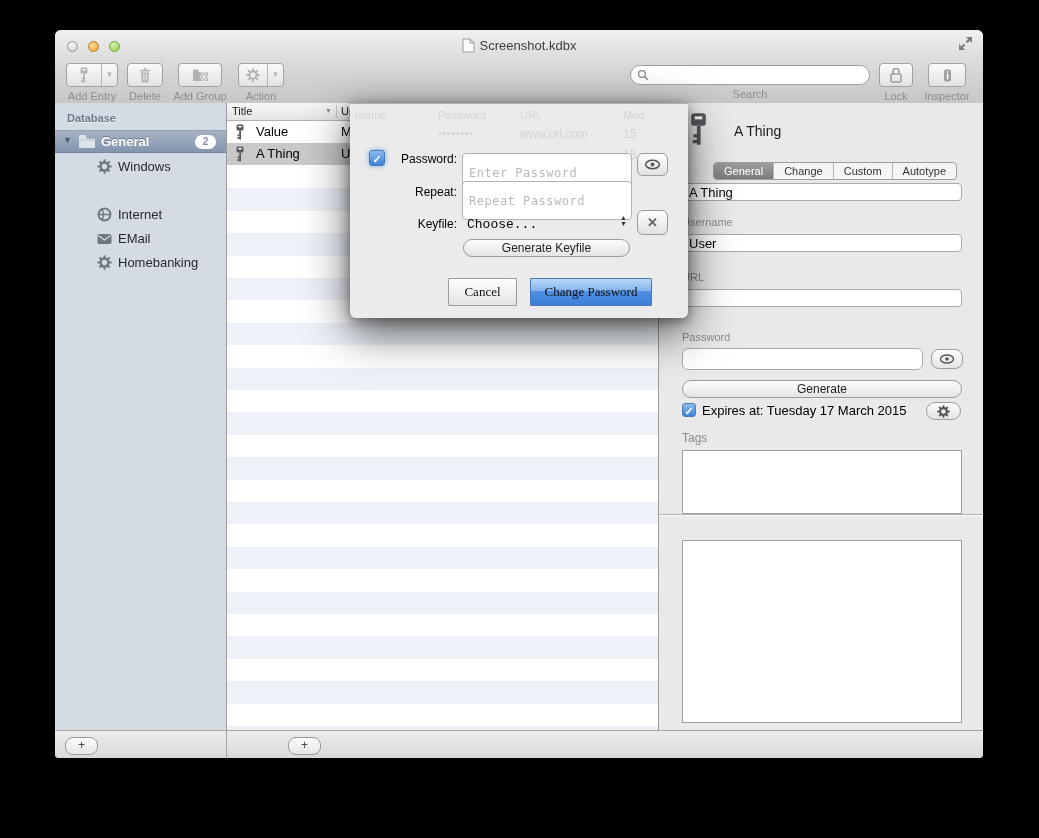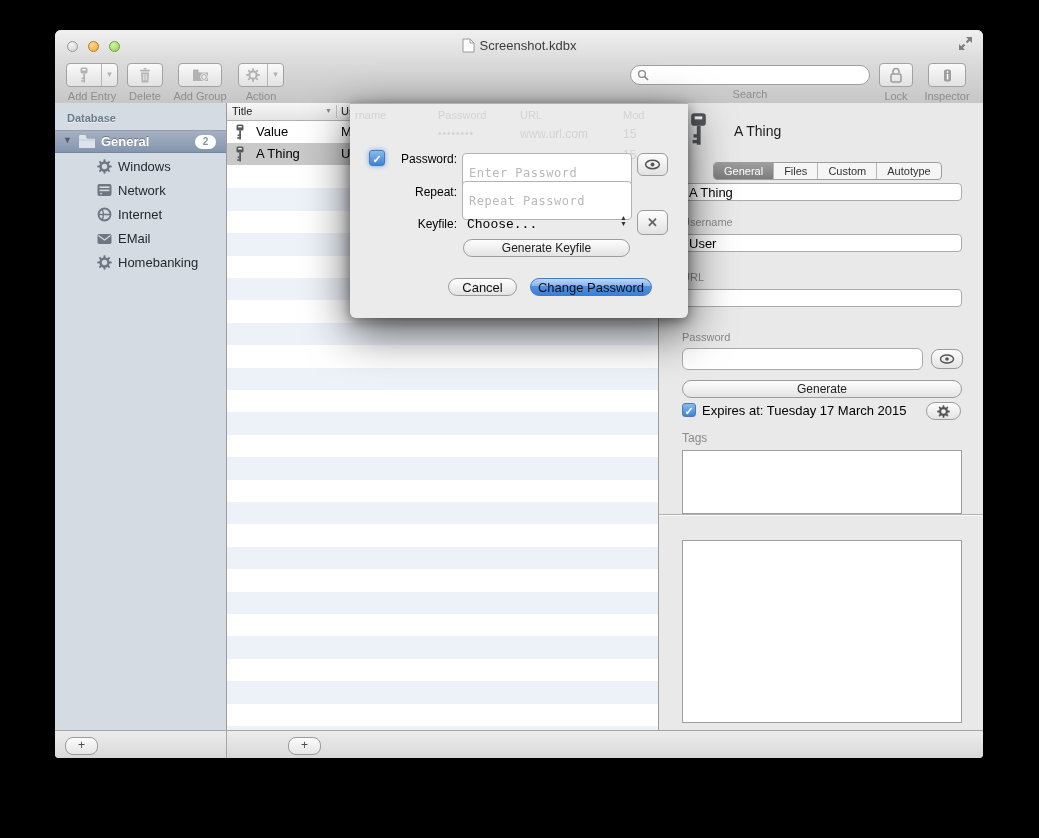--- a/index.html
+++ b/index.html
@@ -85,22 +85,22 @@
           border-radius:0 0 6px 6px;box-shadow:0 14px 45px rgba(0,0,0,.65),0 3px 12px rgba(0,0,0,.4);
           border-top:1px solid rgba(0,0,0,.25);box-sizing:border-box;}
   .ghost{position:absolute;color:rgba(90,90,90,.16);font-size:11px;white-space:nowrap;}
   .dlg-label{position:absolute;font-size:12px;color:#000;text-align:right;}
   .dlg-field{position:absolute;left:112px;width:170px;height:39px;border:1px solid #b2b2b2;border-radius:4px;background:#fff;
              box-sizing:border-box;font-family:"DejaVu Sans Mono",monospace;font-size:12px;padding:0 6px;outline:none;letter-spacing:.5px;}
   .dlg-field::placeholder{color:#b9b9b9;}
   .sqbtn{position:absolute;width:31px;height:23px;border:1px solid #9c9c9c;border-radius:6px;
          background:linear-gradient(#fdfdfd,#e2e2e2);display:flex;align-items:center;justify-content:center;box-sizing:border-box;}
   .stepper{position:absolute;display:flex;flex-direction:column;align-items:center;line-height:6px;font-size:8px;color:#333;}
-  .push{position:absolute;height:18px;border:1px solid #9c9c9c;border-radius:10px;background:linear-gradient(#fff,#e2e2e2);
-        font-size:13px;color:#111;display:flex;align-items:center;justify-content:center;box-sizing:border-box;font-family:Liberation Sans, sans-serif;}
+  .push{position:absolute;height:28px;border:1px solid #9c9c9c;border-radius:1px;background:linear-gradient(#fff,#e2e2e2);
+        font-size:13px;color:#111;display:flex;align-items:center;justify-content:center;box-sizing:border-box;font-family:Liberation Serif, serif;}
   .push.default{background:linear-gradient(#b9d8f8,#84b4ef 45%,#5191e2 46%,#3c7fd8);border-color:#4a79b6;}
   .eye-ic,.gear-sm{display:block;}
 </style>
 </head>
 <body>
 
 <div id="window">
 
   <div class="titlebar">
     <span class="tl close"></span>
@@ -235,31 +235,20 @@
               <rect x="6.9" y="0.2" width="2.2" height="3.2" rx="0.8" transform="rotate(180 8 8)"></rect>
               <rect x="6.9" y="0.2" width="2.2" height="3.2" rx="0.8" transform="rotate(225 8 8)"></rect>
               <rect x="6.9" y="0.2" width="2.2" height="3.2" rx="0.8" transform="rotate(270 8 8)"></rect>
               <rect x="6.9" y="0.2" width="2.2" height="3.2" rx="0.8" transform="rotate(315 8 8)"></rect>
             </g>
           <circle cx="8" cy="8" r="4.2" fill="none" stroke="#6e7681" stroke-width="2.6"></circle>
           </svg>
       </span>
       <span class="lb">Windows</span>
     </div>
-    <div class="sb-item" style="top:77px;">
-      <span class="ic">
-        <svg width="15" height="14" viewBox="0 0 15 14">
-          <rect x="0.5" y="1" width="14" height="12" rx="2" fill="#6e7681"></rect>
-          <rect x="2.5" y="3.4" width="10" height="1.6" fill="#d4dbe2"></rect>
-          <rect x="2.5" y="6.6" width="10" height="1.6" fill="#d4dbe2"></rect>
-          <circle cx="4" cy="10.6" r="0.9" fill="#d4dbe2"></circle>
-        </svg>
-      </span>
-      <span class="lb">Network</span>
-    </div>
     <div class="sb-item" style="top:101px;">
       <span class="ic">
         <svg width="15" height="15" viewBox="0 0 15 15">
           <circle cx="7.5" cy="7.5" r="6" fill="none" stroke="#6e7681" stroke-width="1.8"></circle>
           <path d="M2 7.5 h11 M5 2.5 c2 2.5 2 7.5 0 10" fill="none" stroke="#6e7681" stroke-width="1.3"></path>
         </svg>
       </span>
       <span class="lb">Internet</span>
     </div>
     <div class="sb-item" style="top:125px;">
@@ -334,21 +323,21 @@
         <rect x="3.2" y="2" width="3.6" height="1.4" fill="#fff"></rect>
         <rect x="4.2" y="6.5" width="1.8" height="9" fill="#55585c"></rect>
         <rect x="2.6" y="10.5" width="2" height="1.6" fill="#55585c"></rect>
         <rect x="2.2" y="13.2" width="2.4" height="1.6" fill="#55585c"></rect>
       </svg>
     </span>
     <span class="insp-title">A Thing</span>
 
     <div class="segctl">
       <span class="seg sel">General</span>
-      <span class="seg">Files</span>
+      <span class="seg">Change</span>
       <span class="seg">Custom</span>
       <span class="seg">Autotype</span>
     </div>
 
     <input class="ifield" style="top: 80px;" value="A Thing">
     <span class="ilabel" style="top:113px;">Username</span>
     <input class="ifield" style="top: 131px;" value="User">
     <span class="ilabel" style="top:168px;">URL</span>
     <input class="ifield" style="top: 186px;" value="">
     <span class="ilabel" style="top:228px;">Password</span>

